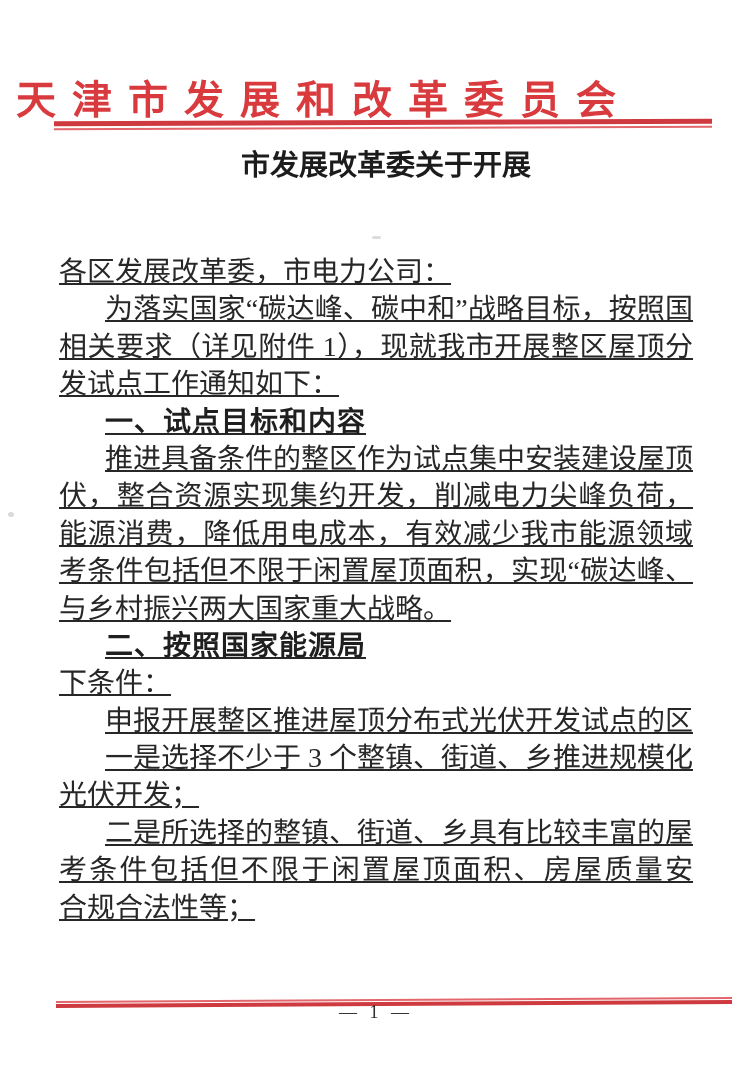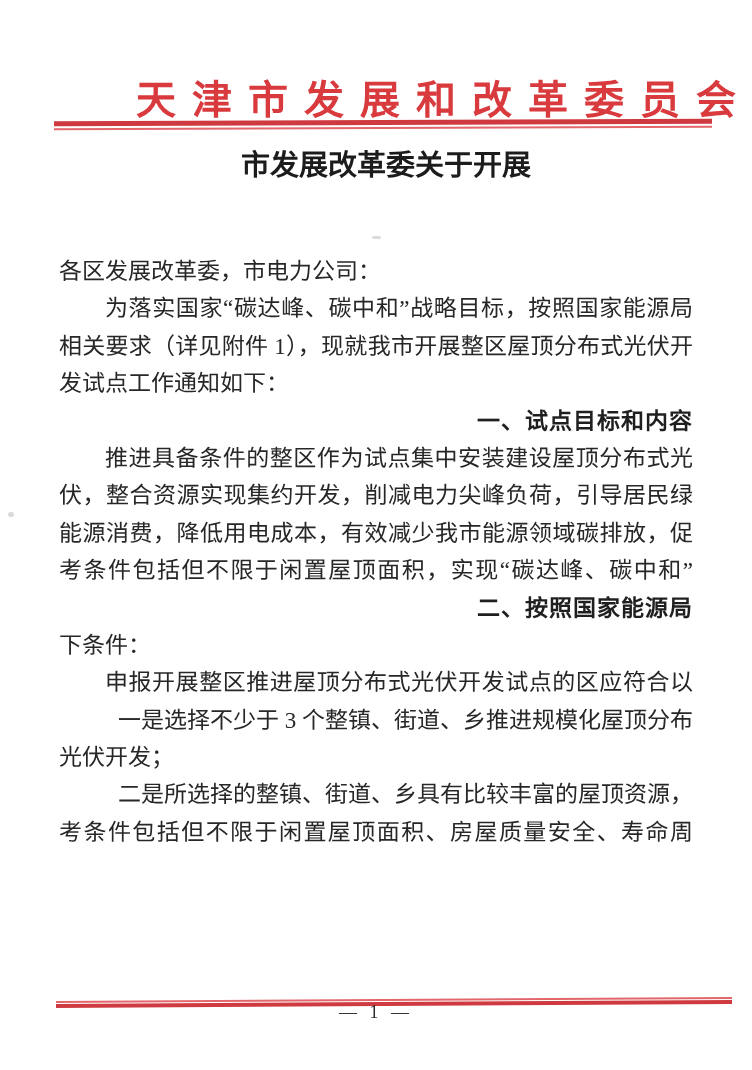--- a/index.html
+++ b/index.html
@@ -15,21 +15,21 @@
     overflow: hidden;
     font-family: "Liberation Serif", "DejaVu Serif", serif;
   }
 
   
   .agency-header {
     position: absolute;
     top: 68px;
     left: 0;
     width: 752px;
-    text-align: right;
+    text-align: left;
     font-size: 40px;
     font-weight: bold;
     color: #d93a3e;
     letter-spacing: 16px;
     padding-left: 16px;
     box-sizing: border-box;
     white-space: nowrap;
     font-family: "Liberation Serif", "DejaVu Serif", serif;
   }
   .header-rule {
@@ -63,37 +63,37 @@
     font-family: "Liberation Serif", "DejaVu Serif", serif;
   }
 
   
   .doc-body {
     position: absolute;
     top: 253px;
     left: 59px;
     width: 634px;
     color: #272727;
-    font-size: 23px;
+    font-size: 28px;
+    text-decoration: underline;
   }
   .body-line {
     height: 37.4px;
     line-height: 37.4px;
     white-space: nowrap;
     text-align: left;
   }
   .body-line.fill {
     white-space: normal;
     text-align: justify;
     text-align-last: justify;
     overflow: hidden;
   }
   .body-line.indent {
     padding-left: 46px;
-    text-align: right;
   }
   .body-line.heading {
     font-family: "Liberation Sans", "DejaVu Sans", sans-serif;
     font-weight: bold;
     color: #1f1f1f;
     letter-spacing: 1px;
   }
 
   
   .footer-rule {
@@ -168,27 +168,29 @@
   <div class="doc-body">
     <div class="body-line">各区发展改革委，市电力公司：</div>
     <div class="body-line indent fill">为落实国家“碳达峰、碳中和”战略目标，按照国家能源局</div>
     <div class="body-line fill">相关要求（详见附件 1），现就我市开展整区屋顶分布式光伏开</div>
     <div class="body-line">发试点工作通知如下：</div>
     <div class="body-line indent heading">一、试点目标和内容</div>
     <div class="body-line indent fill">推进具备条件的整区作为试点集中安装建设屋顶分布式光</div>
     <div class="body-line fill">伏，整合资源实现集约开发，削减电力尖峰负荷，引导居民绿色</div>
     <div class="body-line fill">能源消费，降低用电成本，有效减少我市能源领域碳排放，促进</div>
     <div class="body-line fill">考条件包括但不限于闲置屋顶面积，实现“碳达峰、碳中和”</div>
+    <div class="body-line">与乡村振兴两大国家重大战略。</div>
     <div class="body-line indent heading">二、按照国家能源局</div>
     <div class="body-line">下条件：</div>
     <div class="body-line indent fill">申报开展整区推进屋顶分布式光伏开发试点的区应符合以</div>
     <div class="body-line indent fill">一是选择不少于 3 个整镇、街道、乡推进规模化屋顶分布式</div>
     <div class="body-line">光伏开发；</div>
     <div class="body-line indent fill">二是所选择的整镇、街道、乡具有比较丰富的屋顶资源，参</div>
     <div class="body-line fill">考条件包括但不限于闲置屋顶面积、房屋质量安全、寿命周期、</div>
+    <div class="body-line">合规合法性等；</div>
   </div>
 
   <div class="footer-rule">
     <div class="rule-thin"></div>
     <div class="rule-thick"></div>
   </div>
 
   <div class="page-number">— 1 —</div>
 
 </div>

